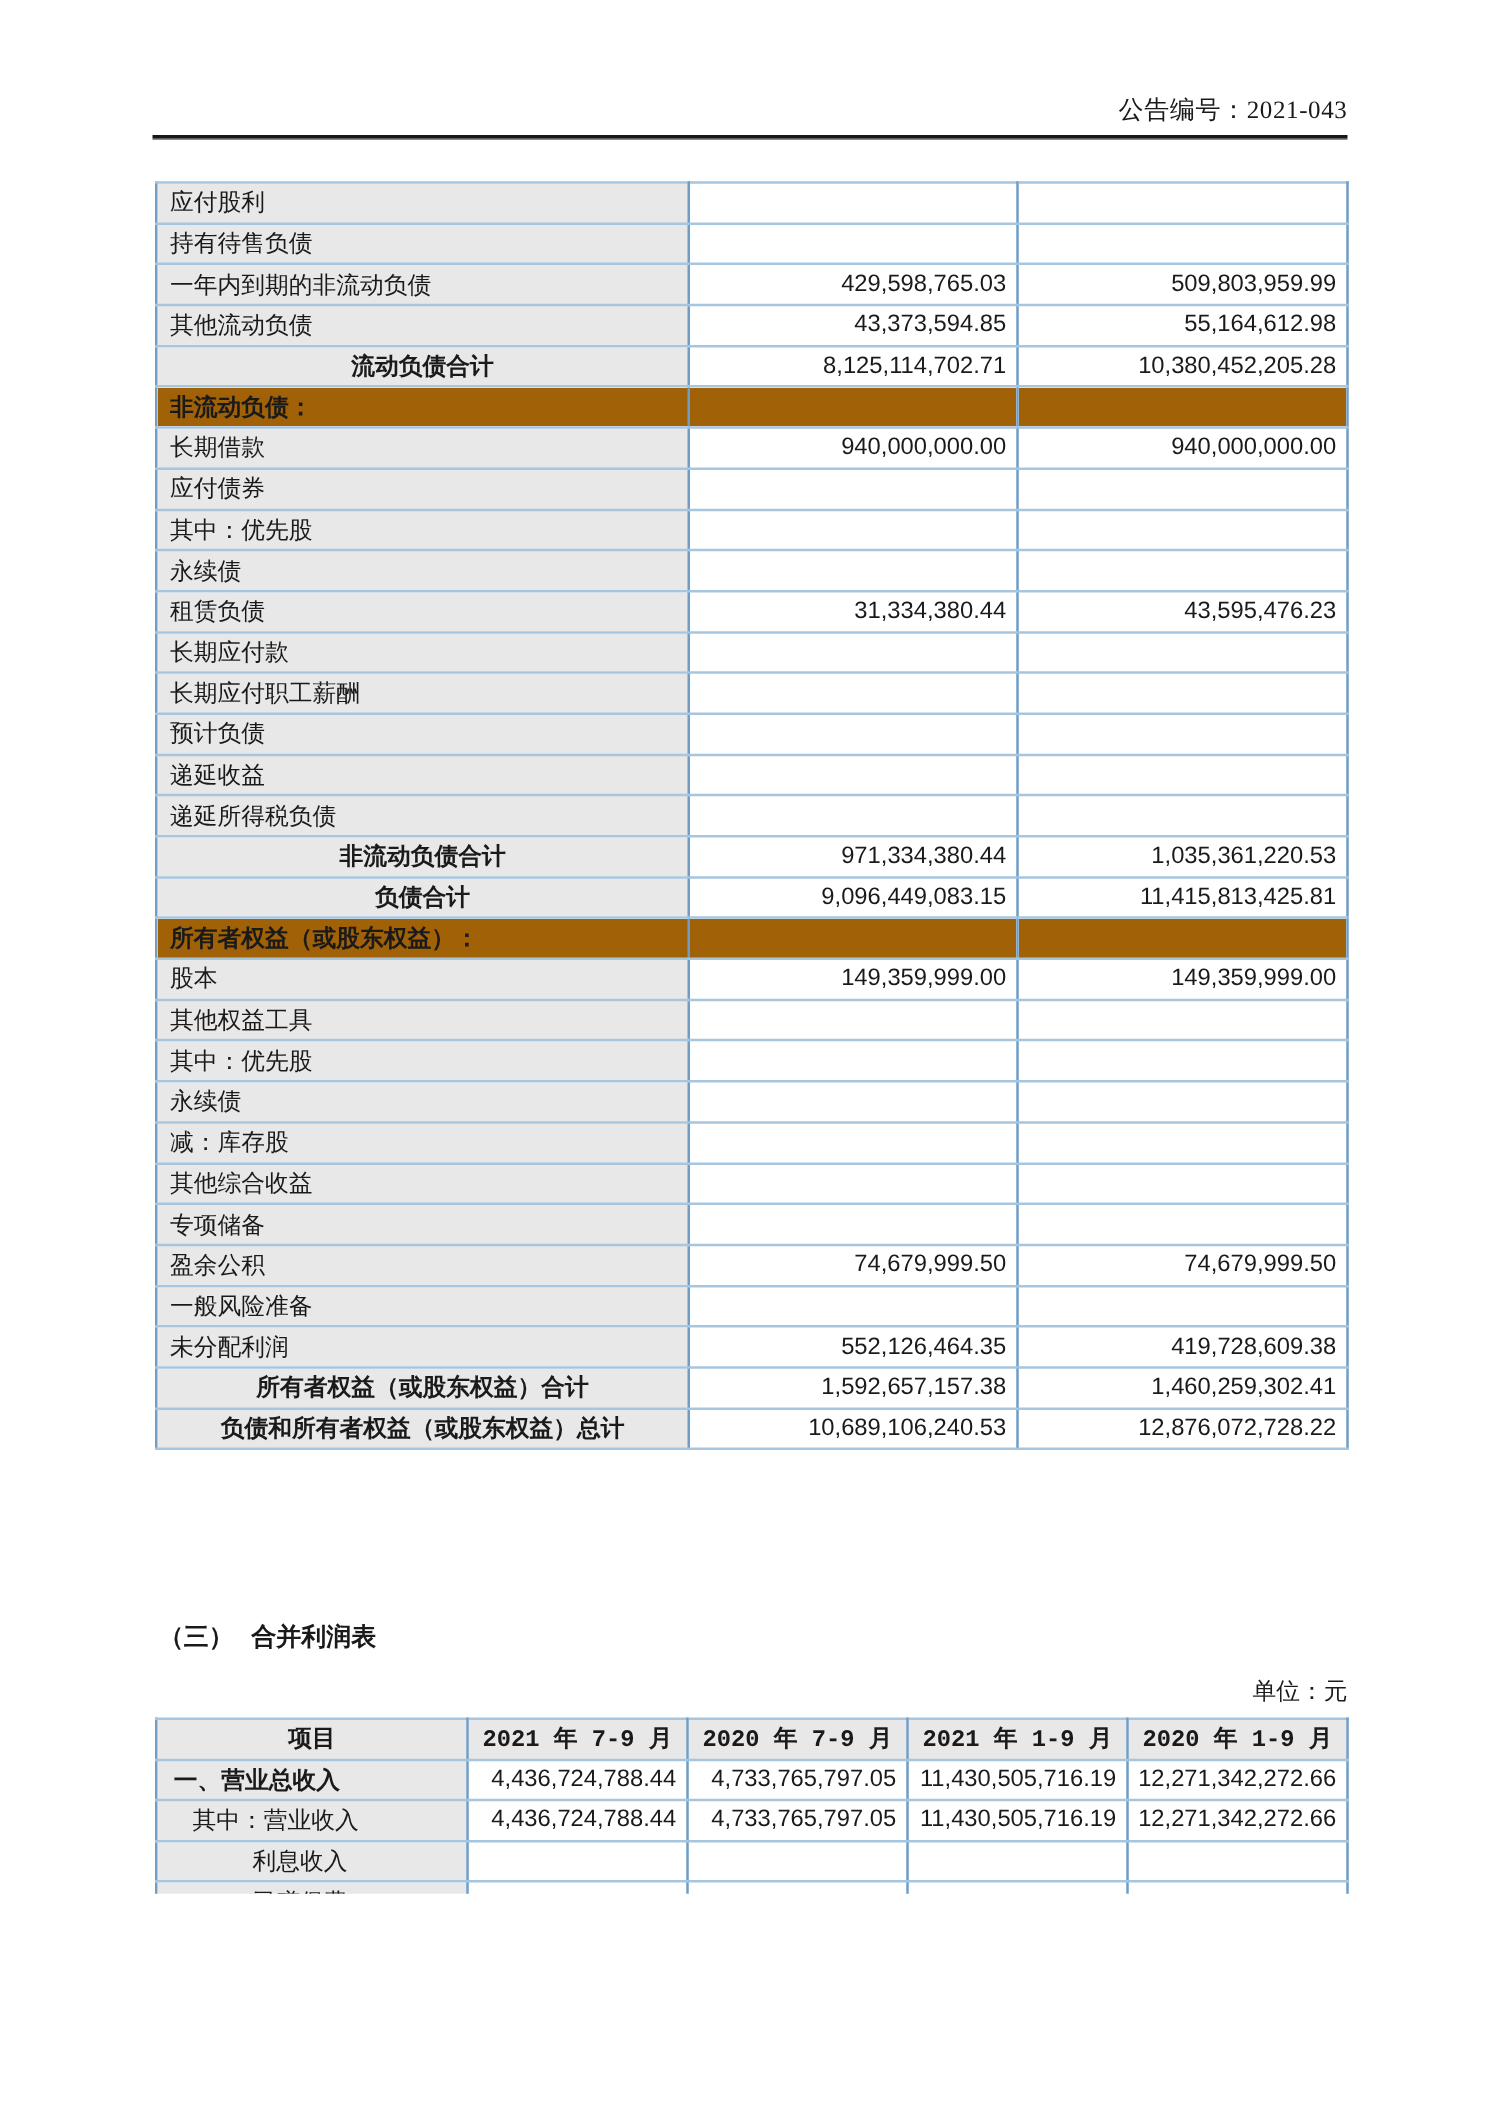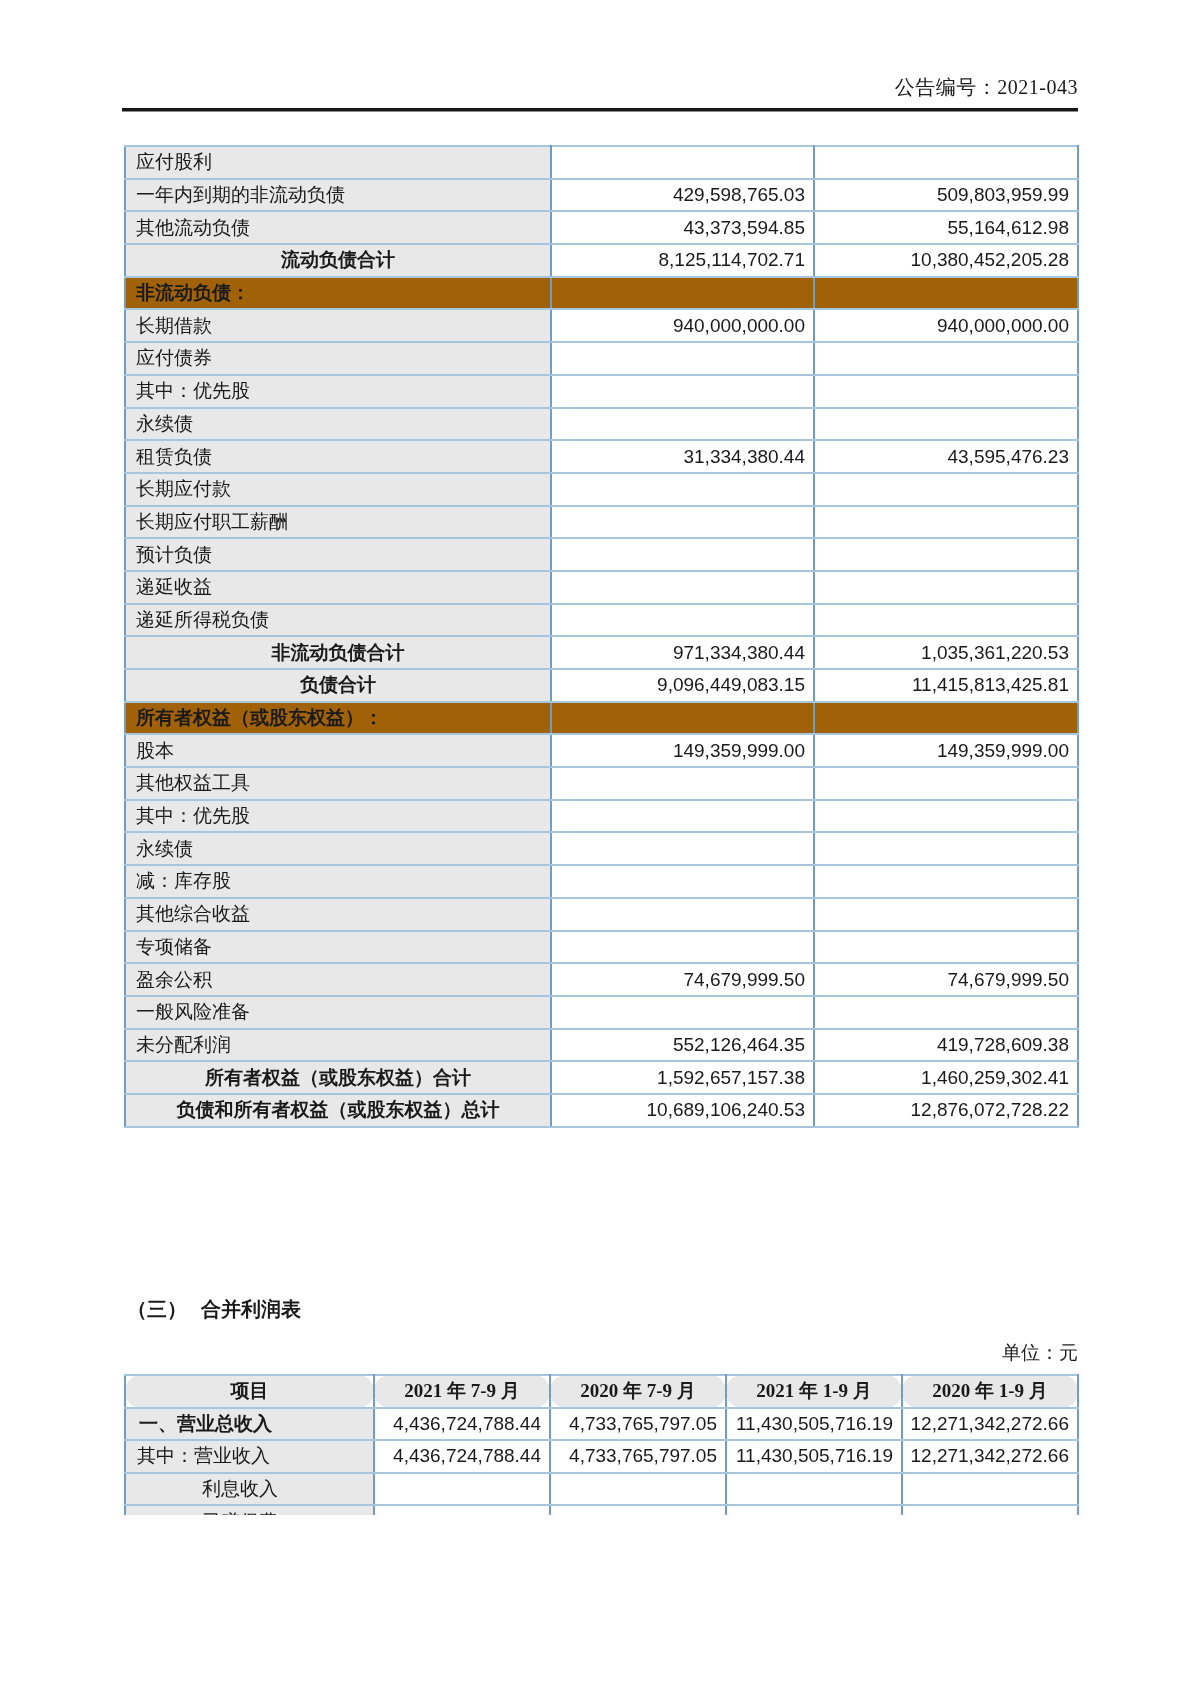--- a/index.html
+++ b/index.html
@@ -40,23 +40,23 @@
   .cell-label { background:#e8e8e8; text-align:left; padding-left:10px; }
   .cell-value { background:#ffffff; text-align:right; padding-right:8px; }
 
   .row-sub .cell-label   { }
   .row-total .cell-label { text-align:center; padding-left:0; font-weight:bold; }
   .row-section .cell-label { font-weight:bold; }
   .row-section td { background:#a16207; }
 
   .is-table th {
     background:#e8e8e8; font-weight:bold; text-align:center;
-    font-family:Liberation Serif, serif; font-size:19px;border-radius:16px;
-  }
-  .is-table .cell-label { padding-left:11px; }
+    font-family:Liberation Mono, monospace; font-size:19px;
+  }
+  .is-table .cell-label { padding-left:28px; }
   .is-table .row-bold .cell-label { font-weight:bold; padding-left:13px; }
   .is-table .row-sub .cell-label  { padding-left:76px; }
 
   .section-line { position:absolute; top:1296px; left:127px; font-size:20px; font-weight:bold; }
   .section-line .marker { margin-right:14px; }
   .unit-label {
     position:absolute; top:1340px; left:122px; width:956px;
     text-align:right; font-size:19px;
   }
   .bottom-strip { position:absolute; left:0; top:1691px; width:1200px; height:6px; background:#c9c9c9; }
@@ -71,20 +71,25 @@
 
   <table class="bs-table">
     <colgroup>
       <col style="width:426px">
         <col style="width:263px">
         <col style="width:264px">
     </colgroup>
     <tbody id="bs-body">
         <tr class="row-sub">
           <td class="cell-label">应付股利</td>
+          <td class="cell-value"></td>
+          <td class="cell-value"></td>
+        </tr>
+        <tr class="row-item">
+          <td class="cell-label">持有待售负债</td>
           <td class="cell-value"></td>
           <td class="cell-value"></td>
         </tr>
         <tr class="row-item">
           <td class="cell-label">一年内到期的非流动负债</td>
           <td class="cell-value">429,598,765.03</td>
           <td class="cell-value">509,803,959.99</td>
         </tr>
         <tr class="row-item">
           <td class="cell-label">其他流动负债</td>

